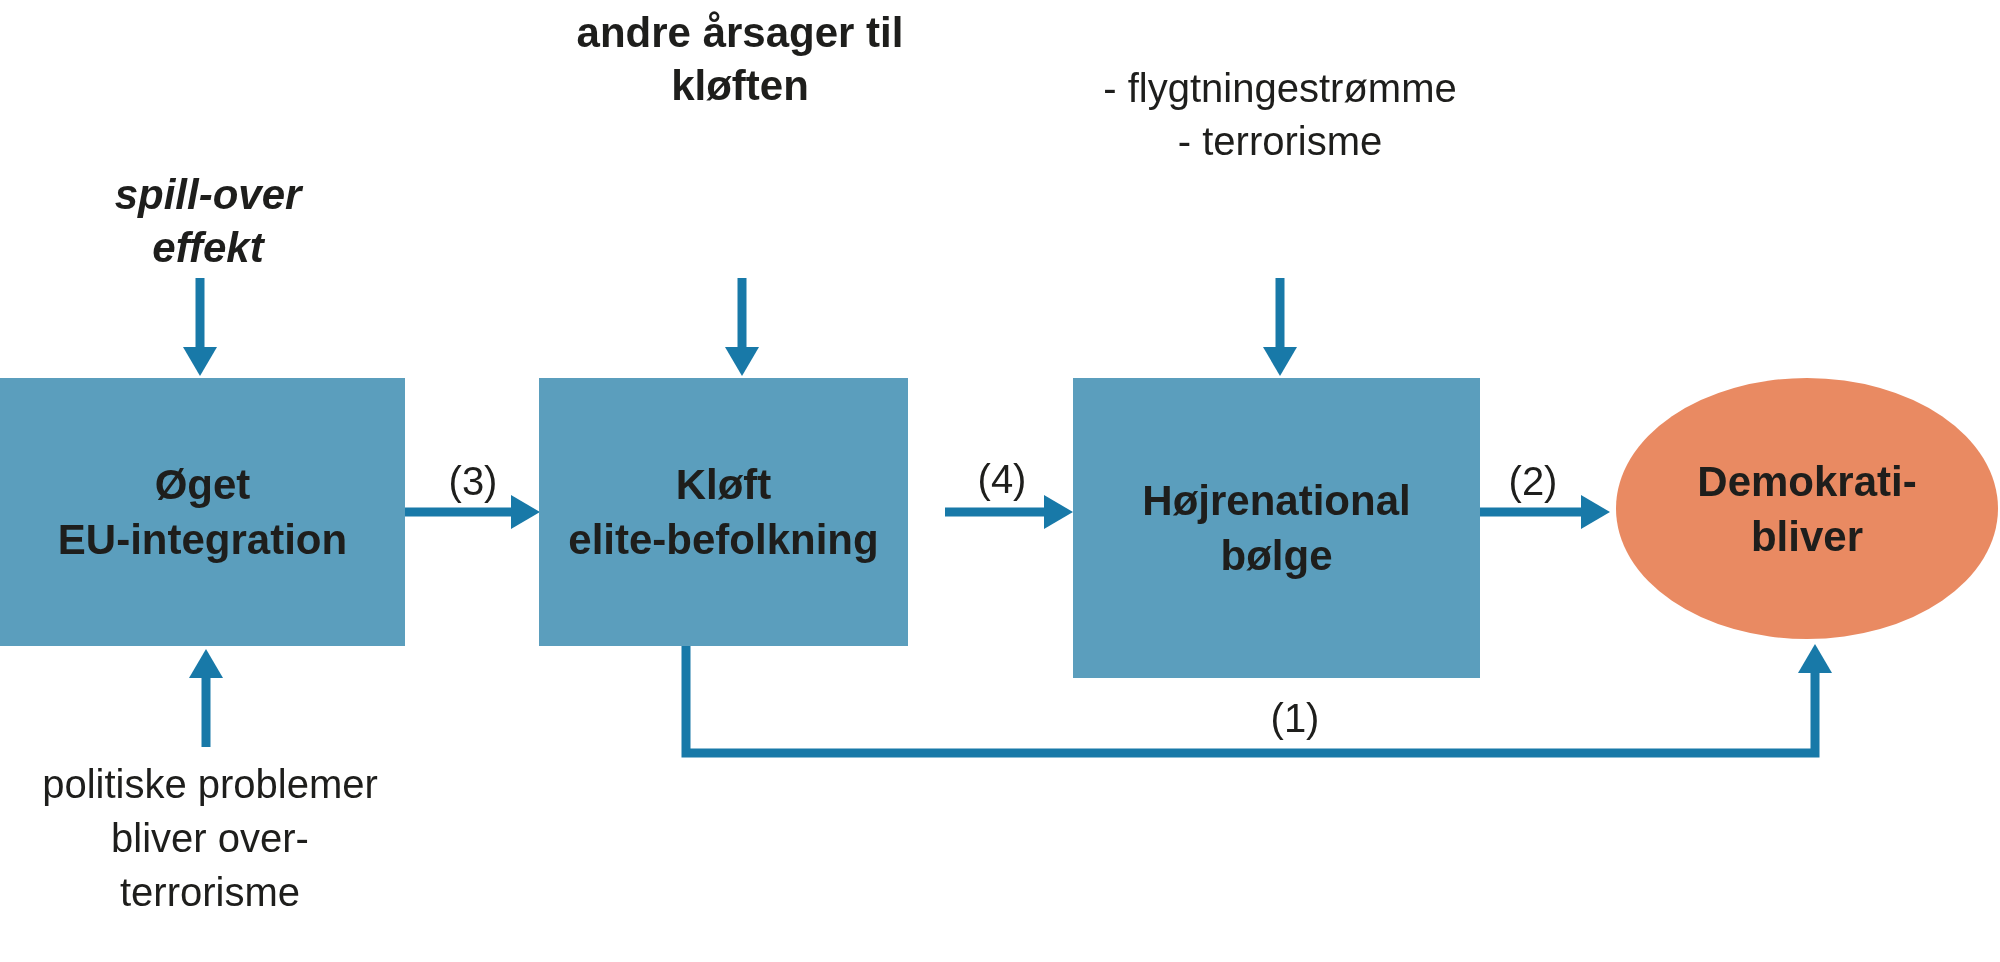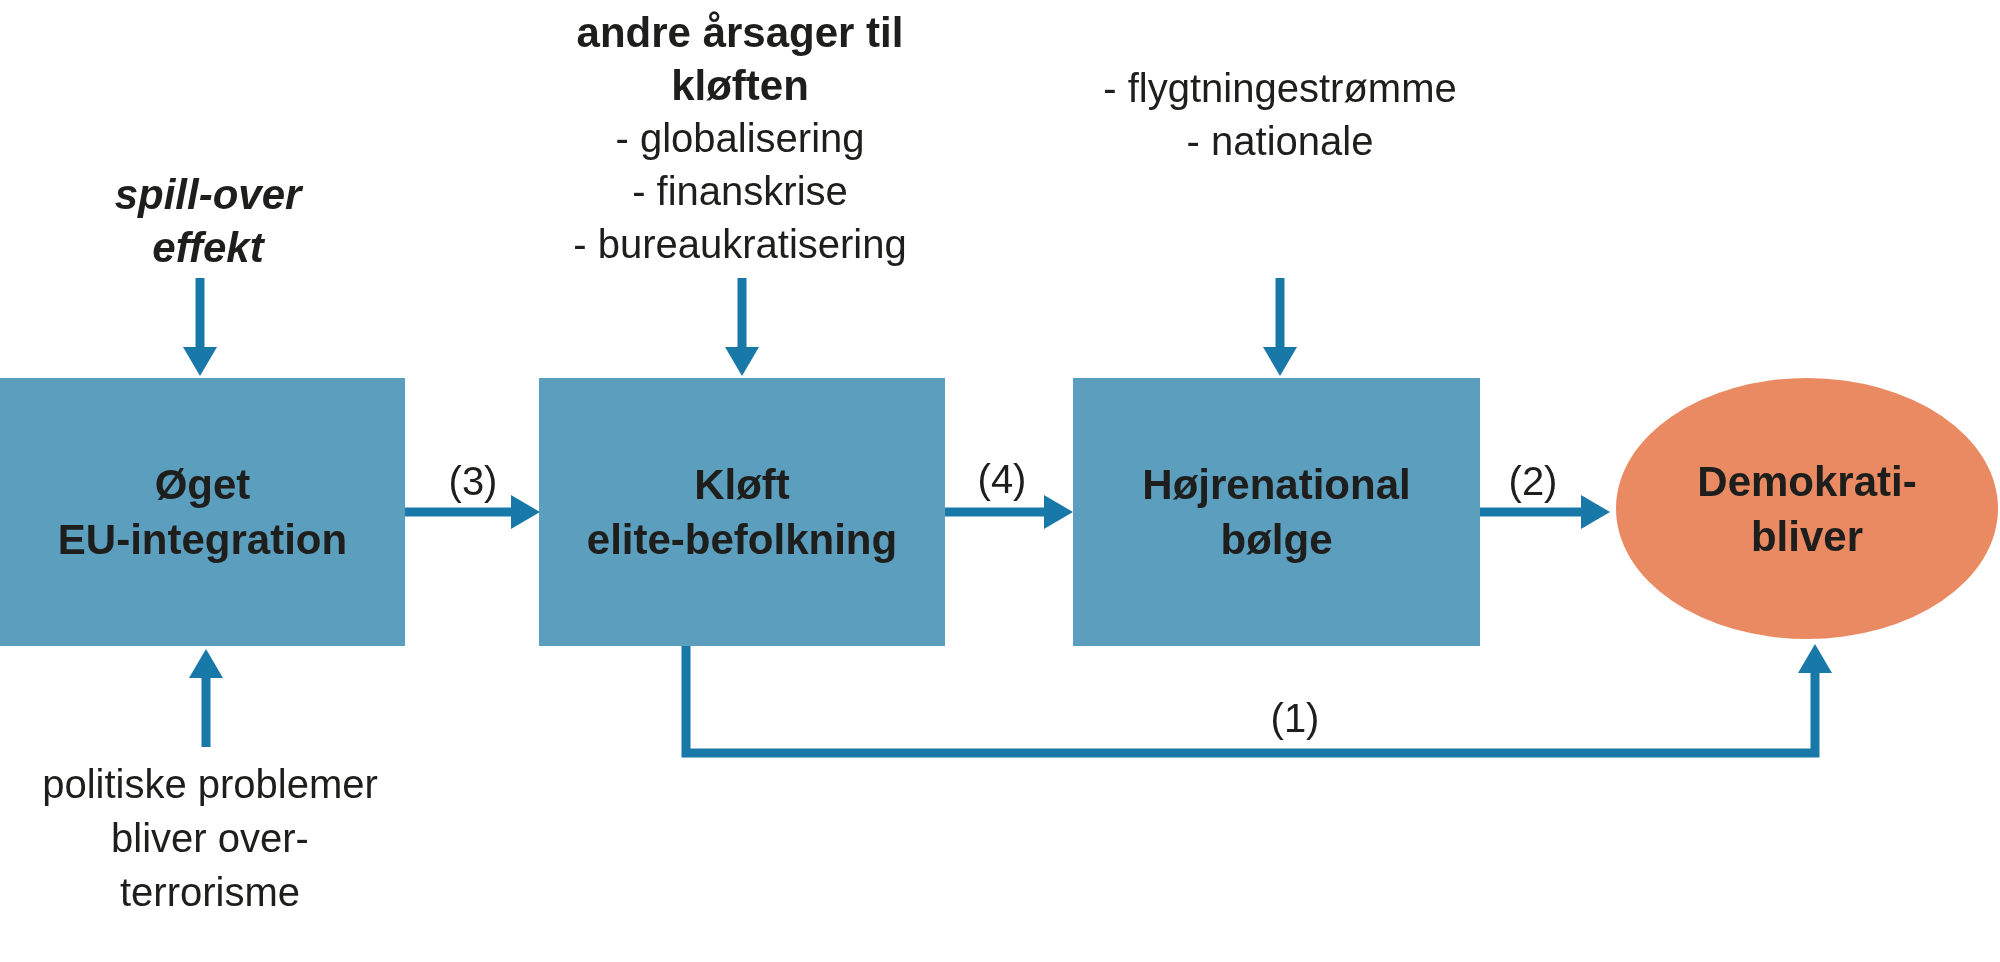--- a/index.html
+++ b/index.html
@@ -78,41 +78,38 @@
     <polyline points="686,644 686,753 1815,753 1815,671"></polyline>
     <polygon points="1798,673 1832,673 1815,644"></polygon>
   </svg>
 
   <div class="ann bold pre" style="left:8px; top:168px; width:400px;">spill-over
 effekt</div>
 
   <div class="ann" style="left:440px; top:6px; width:600px;">
     <div class="heading pre">andre årsager til
 kløften</div>
-    <div class="pre">- globalisering
-- finanskrise
-- bureaukratisering</div>
   </div>
 
   <div class="ann" style="left:980px; top:62px; width:600px;">
     <div class="pre">- flygtningestrømme
-- nationale</div>
+- terrorisme</div>
   </div>
 
   <div class="ann pre" style="left:0px; top:757px; width:420px; line-height:54px;">politiske problemer
 bliver over-
 terrorisme</div>
 
   <div class="node box pre" style="left:0px; top:378px; width:405px; height:268px;">Øget
 EU-integration</div>
 
-  <div class="node box pre" style="left:539px; top:378px; width:406px; height:268px;">Kløft
+  <div class="node box pre" style="left:539px; top:378px; width:369px; height:268px;">Kløft
 elite-befolkning</div>
 
-  <div class="node box pre" style="left:1073px; top:378px; width:407px; height:268px;">Højrenational
+  <div class="node box pre" style="left:1073px; top:378px; width:407px; height:300px;">Højrenational
 bølge</div>
 
   <div class="node ellipse pre" style="left:1616px; top:378px; width:382px; height:261px;">Demokrati-
 bliver</div>
 
   <div class="edge-label" style="left:473px; top:481px;">(3)</div>
   <div class="edge-label" style="left:1002px; top:479px;">(4)</div>
   <div class="edge-label" style="left:1533px; top:481px;">(2)</div>
   <div class="edge-label" style="left:1295px; top:718px;">(1)</div>
 

